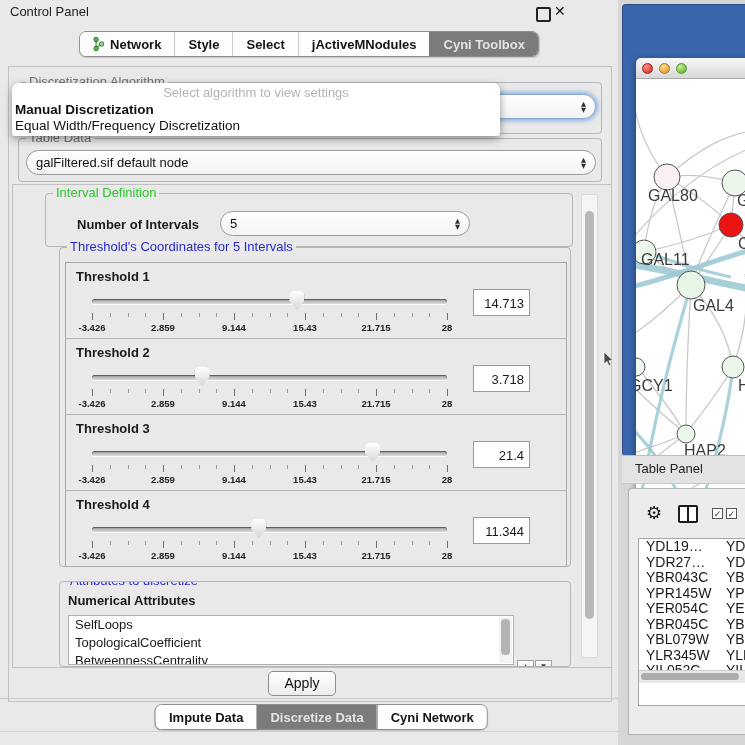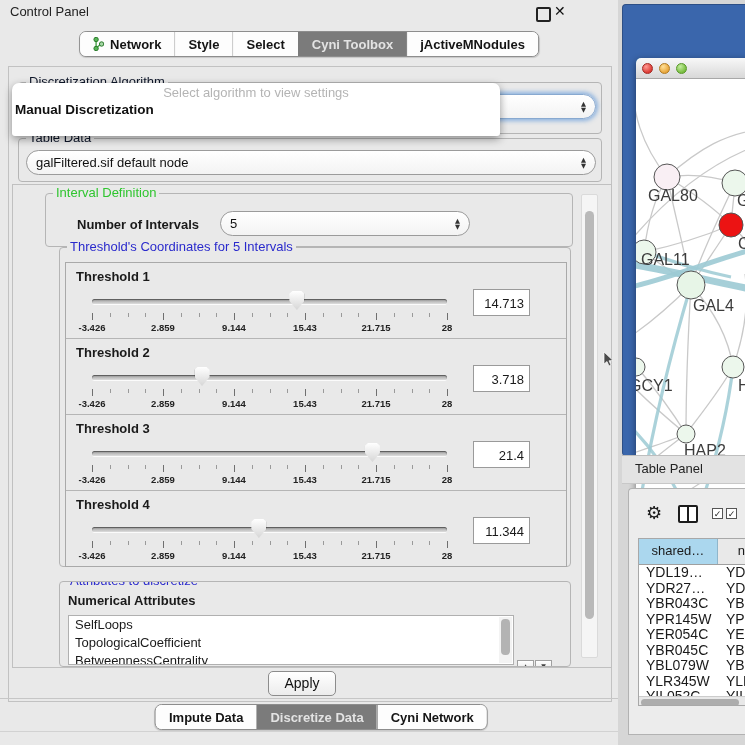--- a/index.html
+++ b/index.html
@@ -21,21 +21,21 @@
   #bottom-tabs{left:52%;transform:translateX(-50%);top:704px;}
   .tab{display:flex;align-items:center;padding:0 13px;font-size:13px;font-weight:600;color:#141414;border-left:1px solid #c9c9c9;white-space:nowrap;background:#fdfdfd;}
   .tab:first-child{border-left:none;}
   .tab.sel{background:#7b7b7b;color:#e3e3e3;border-left-color:#7b7b7b;}
   .tab.sel + .tab{border-left-color:#7b7b7b;}
   .tab svg{margin-right:6px;}
 
   #outer-panel{position:absolute;left:8px;top:66px;width:602px;height:634px;border:1px solid #c2c2c2;background:#e9e9e9;}
 
   .group{position:absolute;border:1px solid #b5b5b5;border-radius:4px;box-sizing:border-box;}
-  .gtitle{position:absolute;top:-9px;left:7px;background:#e9e9e9;padding:0 3px;font-size:13px;line-height:16px;color:#0f172a;white-space:nowrap;}
+  .gtitle{position:absolute;top:-9px;left:7px;background:#e9e9e9;padding:0 3px;font-size:13px;line-height:16px;color:#737373;white-space:nowrap;}
   .gtitle.green{color:#2fc52f;}
   .gtitle.blue{color:#2a2acc;}
 
   
   .combo{position:absolute;display:flex;align-items:center;background:linear-gradient(#ffffff,#f3f3f3);
          border:1px solid #9b9b9b;border-radius:13px;font-size:13px;color:#111;
          padding:0 9px;box-sizing:border-box;height:25px;}
   .combo .spin{margin-left:auto;display:flex;flex-direction:column;align-items:center;justify-content:center;
                font-size:6.5px;line-height:6px;color:#333;}
 
@@ -146,43 +146,44 @@
           <circle cx="8.5" cy="7" r="2.2" fill="#a5d6a5" stroke="#2c7a2c"></circle>
         </svg>
         <span>Network</span>
       </div>
       <div class="tab">
         <span>Style</span>
       </div>
       <div class="tab">
         <span>Select</span>
       </div>
+      <div class="tab">
+        <span>jActiveMNodules</span>
+      </div>
       <div class="tab sel">
         <span>Cyni Toolbox</span>
-      </div>
-      <div class="tab">
-        <span>jActiveMNodules</span>
       </div>
     </div>
 
   <div id="outer-panel"></div>
 
   <div id="algo-group" class="group">
     <span class="gtitle">Discretization Algorithm</span>
   </div>
   <div id="algo-combo" class="combo">
     <span class="spin icon">
       <span>▲</span>
         <span>▼</span>
     </span>
   </div>
   <div id="algo-popup">
     <div id="algo-hint">Select algorithm to view settings</div>
     <div id="dd-options">
         <div class="algo-opt bold">Manual Discretization</div>
+        <div class="algo-opt">Equal Width/Frequency Discretization</div>
       </div>
   </div>
 
   <div id="tabledata-group" class="group">
     <span class="gtitle">Table Data</span>
   </div>
   <div id="tabledata-combo" class="combo">
     <span>galFiltered.sif default node</span>
     <span class="spin icon">
       <span>▲</span>
@@ -450,24 +451,20 @@
 
 <div id="tp-outer"></div>
 <span id="gear-btn" class="icon">⚙</span>
 <div id="split-btn">
     <div class="mid"></div>
   </div>
 <div class="cb icon" style="left:712px;top:508px;">✓</div>
 <div class="cb icon" style="left:726px;top:508px;">✓</div>
 
 <div id="tp-table">
-  <div id="tp-header">
-    <div id="tp-h1">shared…</div>
-    <div id="tp-h2">n</div>
-  </div>
   <div id="tp-body">
       <div class="t-row">
         <div class="t-c1">YDL19…</div>
         <div class="t-c2">YDL1</div>
       </div>
       <div class="t-row">
         <div class="t-c1">YDR27…</div>
         <div class="t-c2">YDR2</div>
       </div>
       <div class="t-row">

